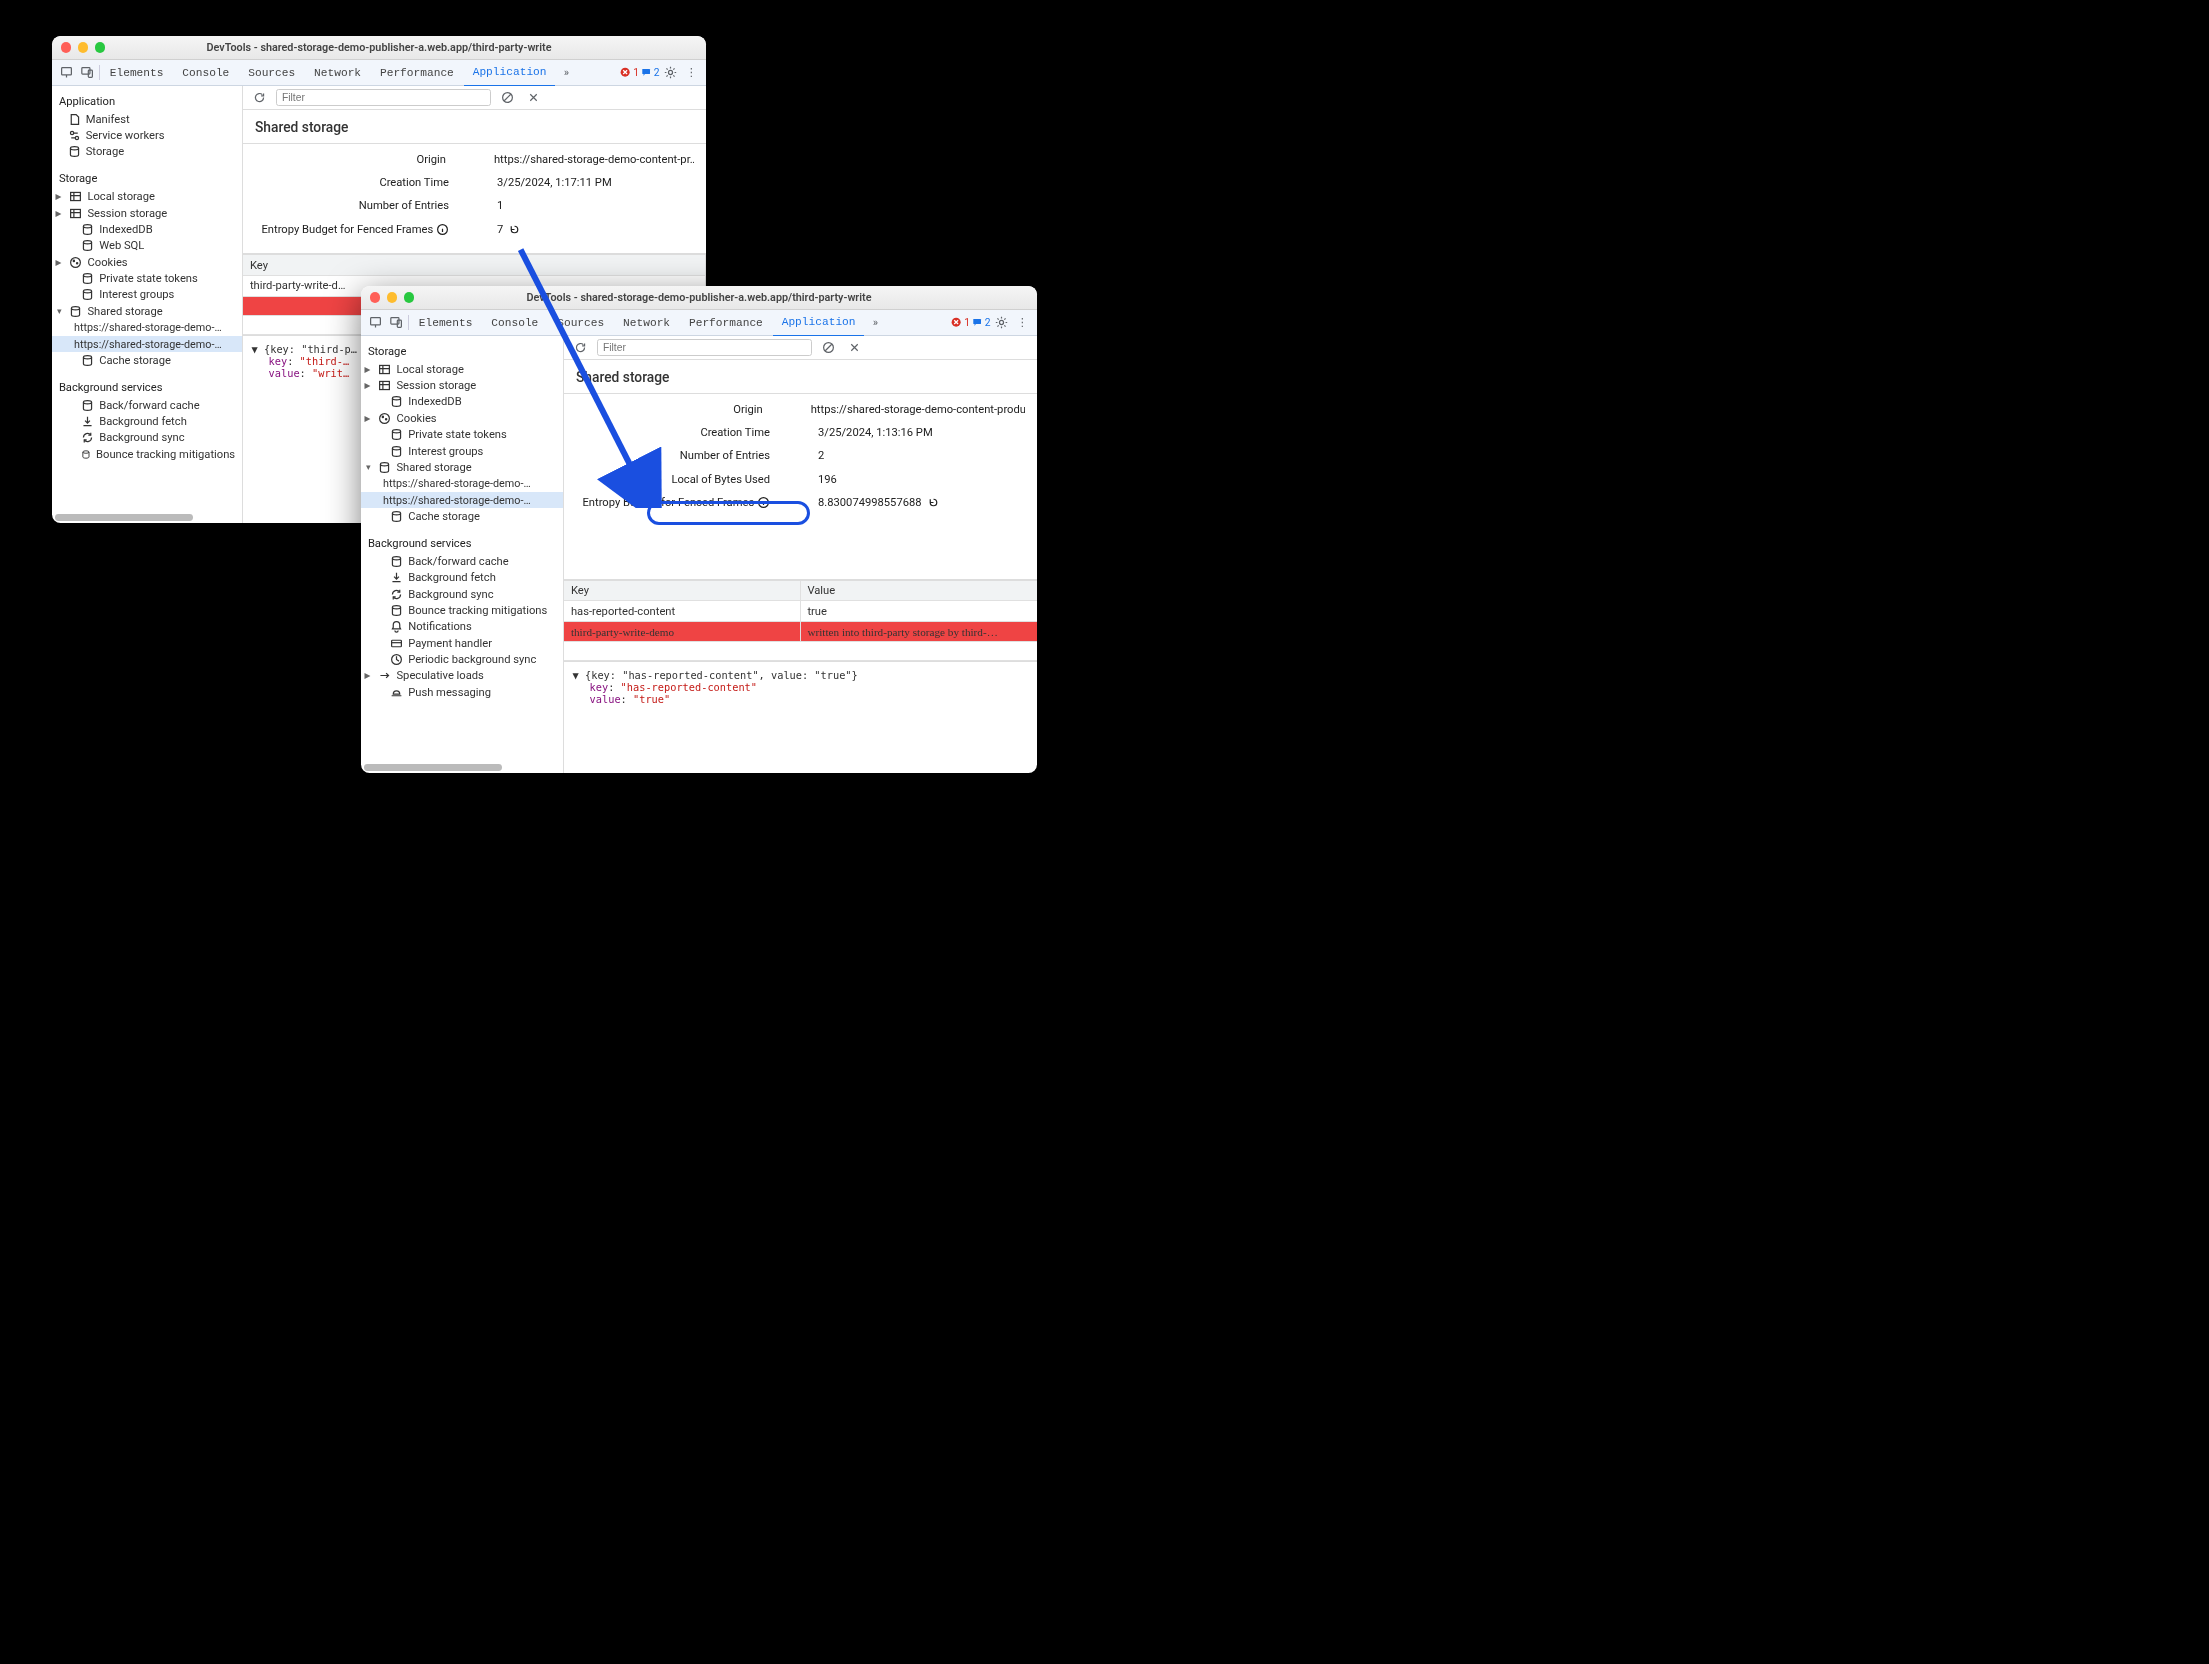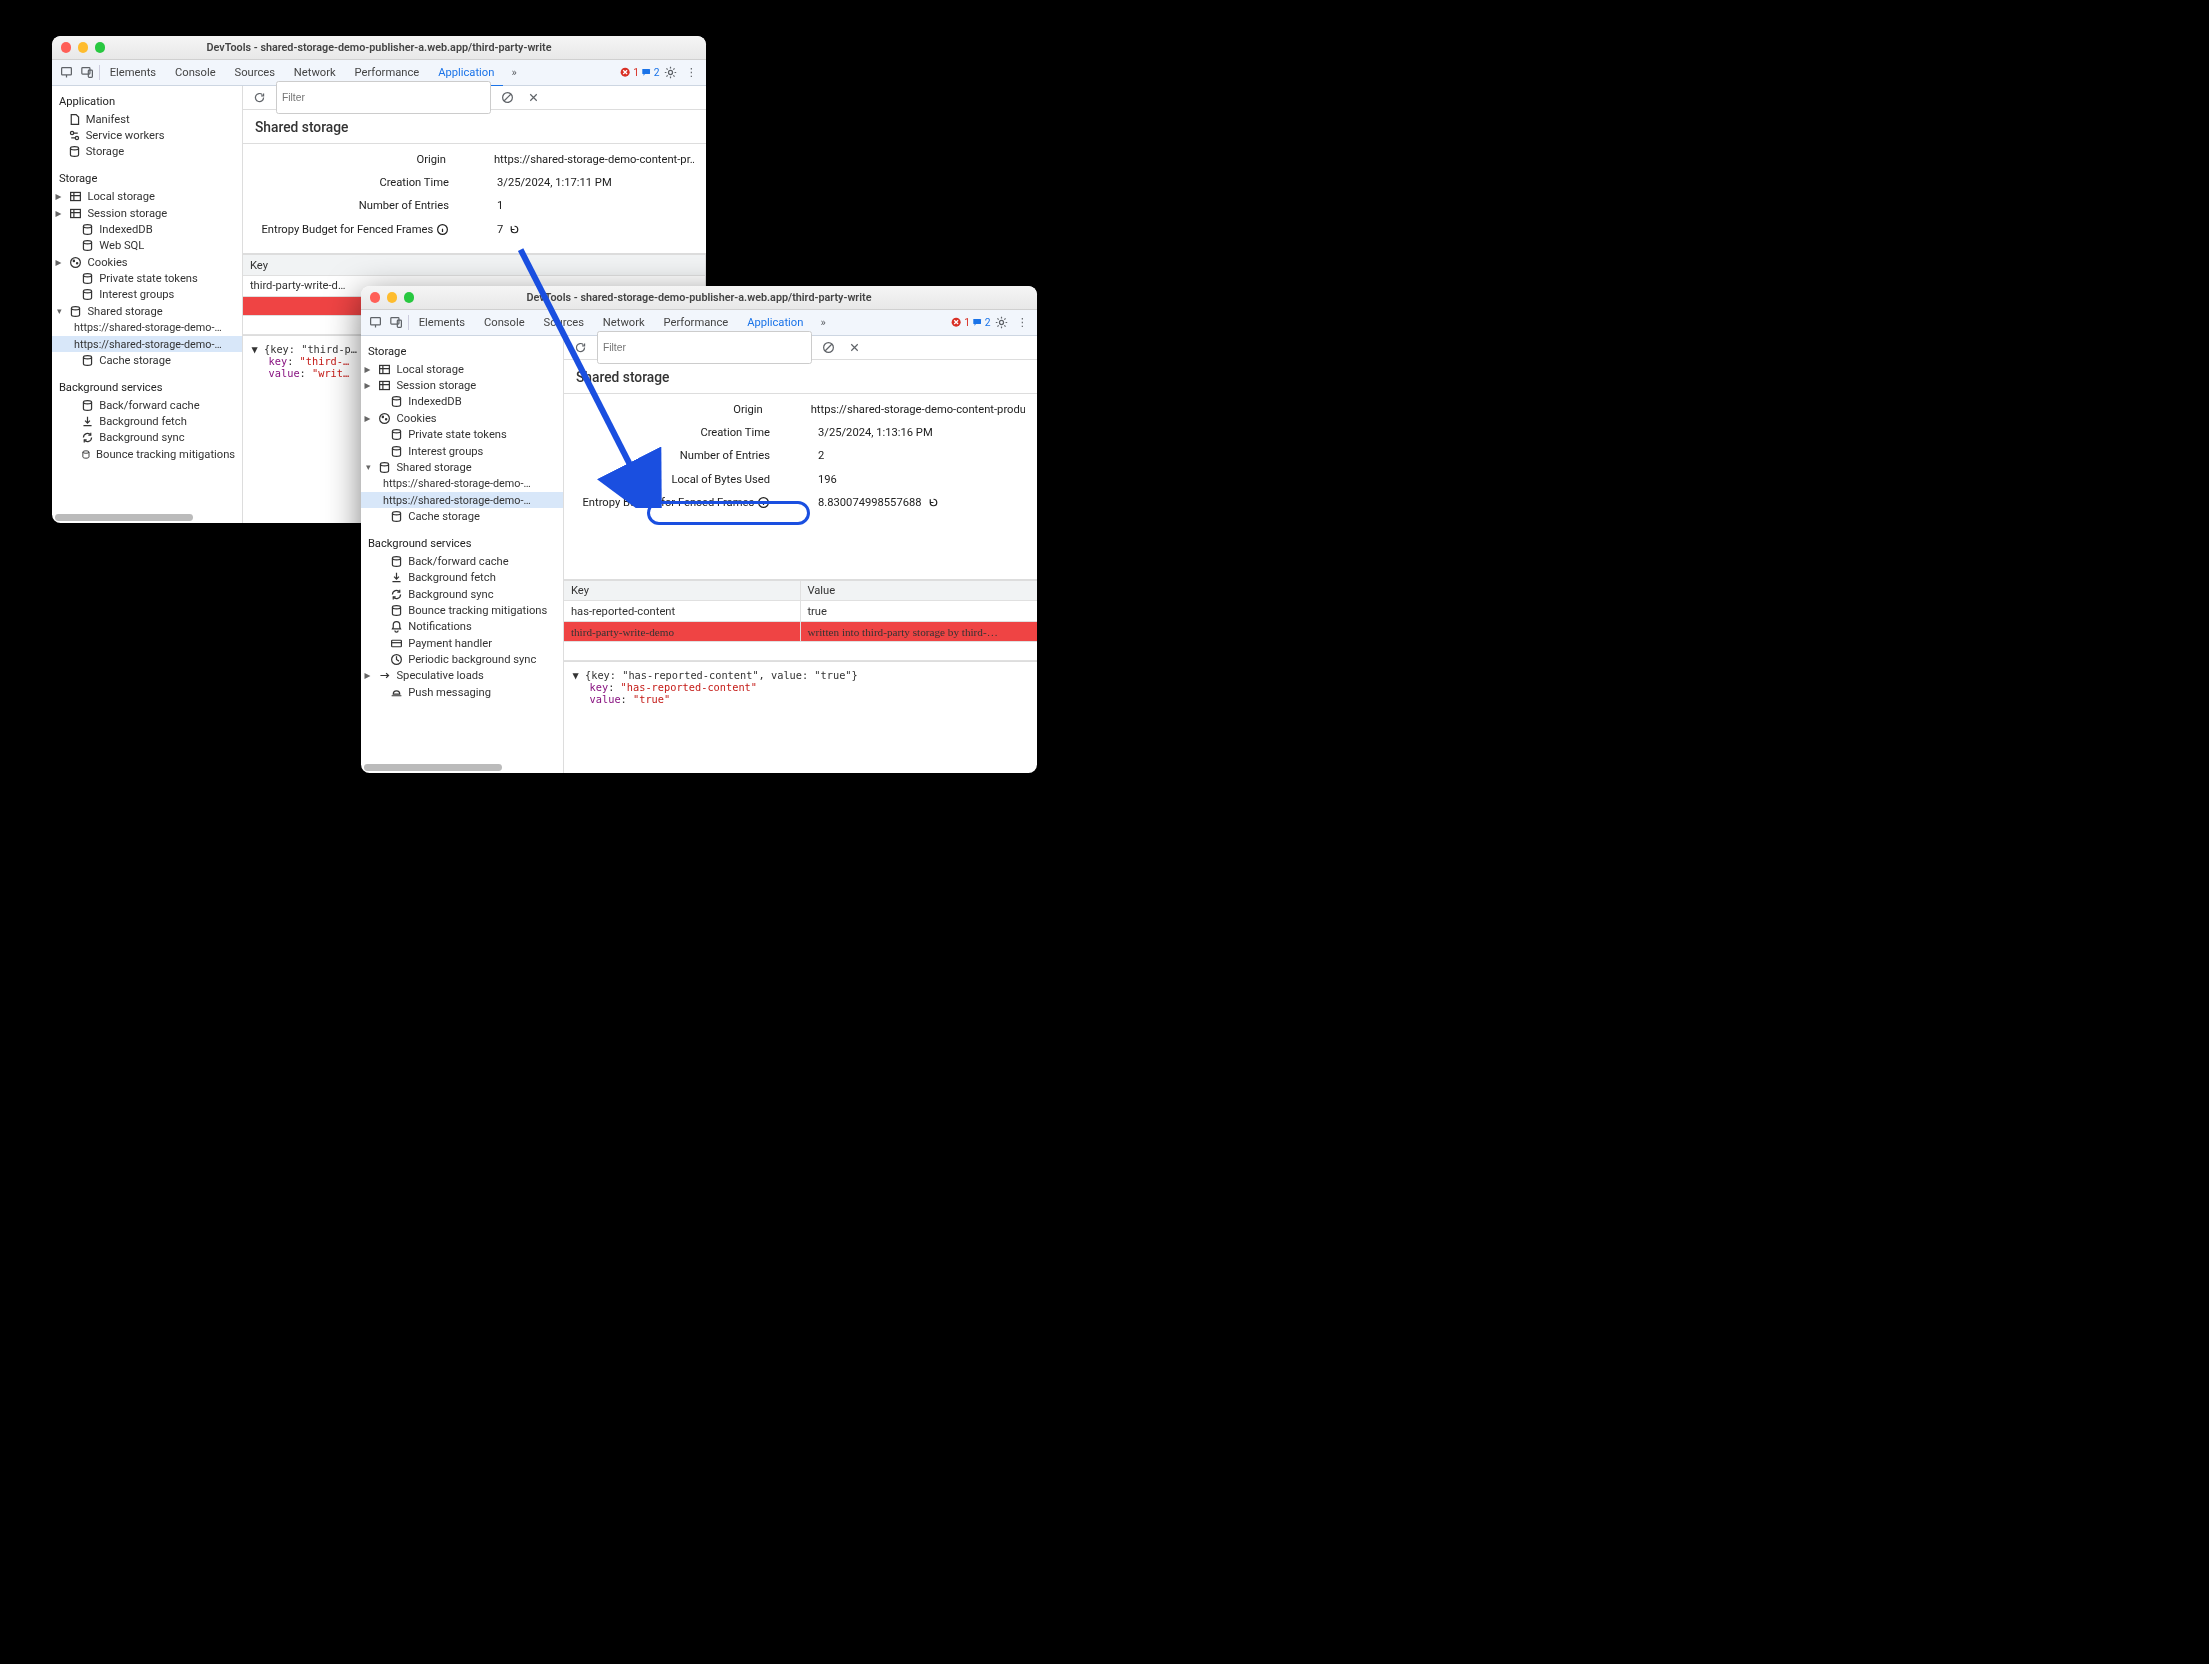--- a/index.html
+++ b/index.html
@@ -54,20 +54,21 @@
   gap: 1.7px;
 }
 .tabbar .spacer { flex: 1; }
 .tabbar .tab {
   padding: 0 8.6px;
   height: 26px;
   display: flex;
   align-items: center;
   cursor: pointer;
   color: #444;
+  font-family: Liberation Mono, monospace;
 }
 .tabbar .tab.active {
   color: #1a73e8;
   border-bottom: 1.7px solid #1a73e8;
 }
 .icon-btn {
   width: 19px; height: 19px;
   display: inline-flex;
   align-items: center;
   justify-content: center;
@@ -128,21 +129,21 @@
 .toolbar {
   height: 24px;
   border-bottom: 0.9px solid #ddd;
   display: flex;
   align-items: center;
   padding: 0 6.9px;
   gap: 6.9px;
 }
 .filter-input {
   flex: 1;
-  height: 33px;
+  height: 17px;
   border: 0.9px solid #ccc;
   border-radius: 2.6px;
   padding: 0 5.2px;
   font-size: 10.3px;
   max-width: 215px;
 }
 .heading-row {
   padding: 8.6px 12px;
   border-bottom: 0.9px solid #ddd;
   font-size: 13.8px;

